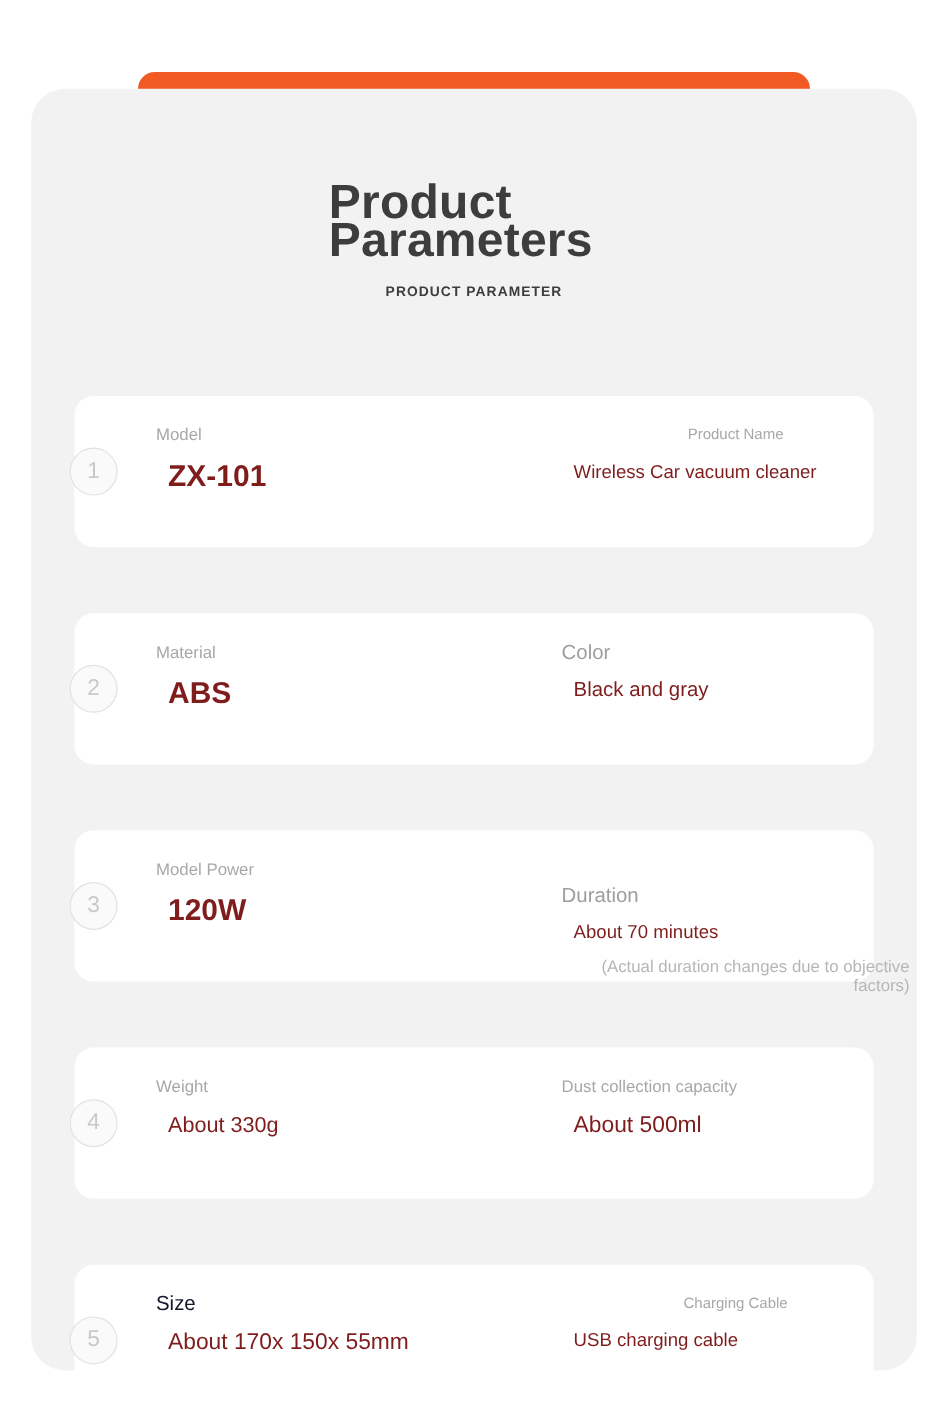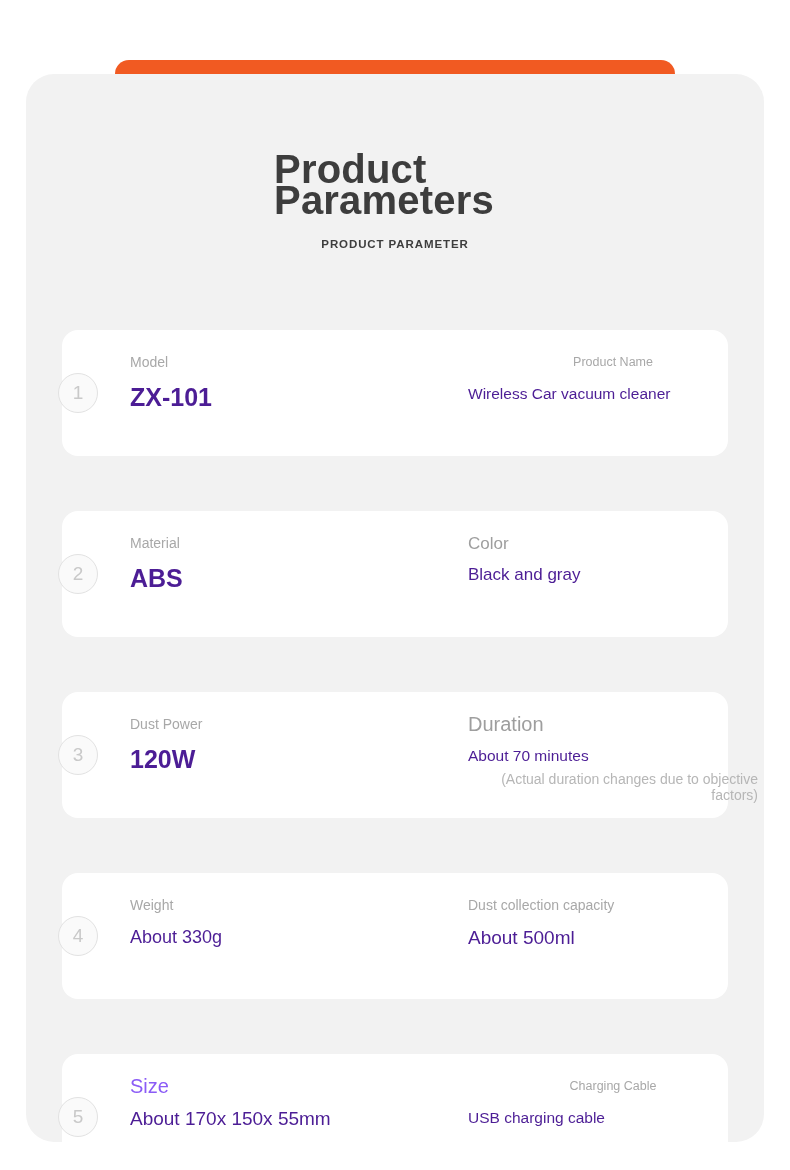--- a/index.html
+++ b/index.html
@@ -102,22 +102,22 @@
   .col-right { left: 406px; width: 290px; }
 
   .label {
     font-size: 14px;
     color: #a8a8a8;
     line-height: 17px;
     margin: 0;
   }
   .label.small { font-size: 12.5px; text-align: center; }
   .value {
-    margin: 0;
-    color: #4c1d95;
+    margin: 10px;
+    color: #7f1d1d;
   }
   .value.big {
     font-size: 25px;
     font-weight: bold;
     margin-top: 12px;
   }
   .value.mid {
     font-size: 18px;
     margin-top: 13px;
   }
@@ -173,46 +173,46 @@
         </div>
         <div class="col col-right">
           <p class="label" style="font-size:17px;color:#9e9e9e;">Color</p>
           <p class="value mid2">Black and gray</p>
         </div>
       </div>
 
       <div class="row">
         <div class="num">3</div>
         <div class="col col-left">
-          <p class="label">Dust Power</p>
+          <p class="label">Model Power</p>
           <p class="value big">120W</p>
         </div>
         <div class="col col-right">
-          <p class="label" style="font-size:20px;color:#9e9e9e;">Duration</p>
+          <p class="label" style="font-size:17px;color:#9e9e9e;margin-top:22px;">Duration</p>
           <p class="value norm">About 70 minutes</p>
           <p class="note">(Actual duration changes due to objective factors)</p>
         </div>
       </div>
 
       <div class="row">
         <div class="num">4</div>
         <div class="col col-left">
           <p class="label">Weight</p>
           <p class="value mid">About 330g</p>
         </div>
         <div class="col col-right">
           <p class="label">Dust collection capacity</p>
           <p class="value mid" style="font-size:19px;">About 500ml</p>
         </div>
       </div>
 
       <div class="row">
         <div class="num">5</div>
         <div class="col col-left">
-          <p class="label" style="font-size:20px;color:#8b5cf6;">Size</p>
+          <p class="label" style="font-size:17px;color:#0f172a;">Size</p>
           <p class="value mid" style="font-size:19px;">About 170x 150x 55mm</p>
         </div>
         <div class="col col-right">
           <p class="label small">Charging Cable</p>
           <p class="value norm">USB charging cable</p>
         </div>
       </div>
 
     </div>
   </div>

